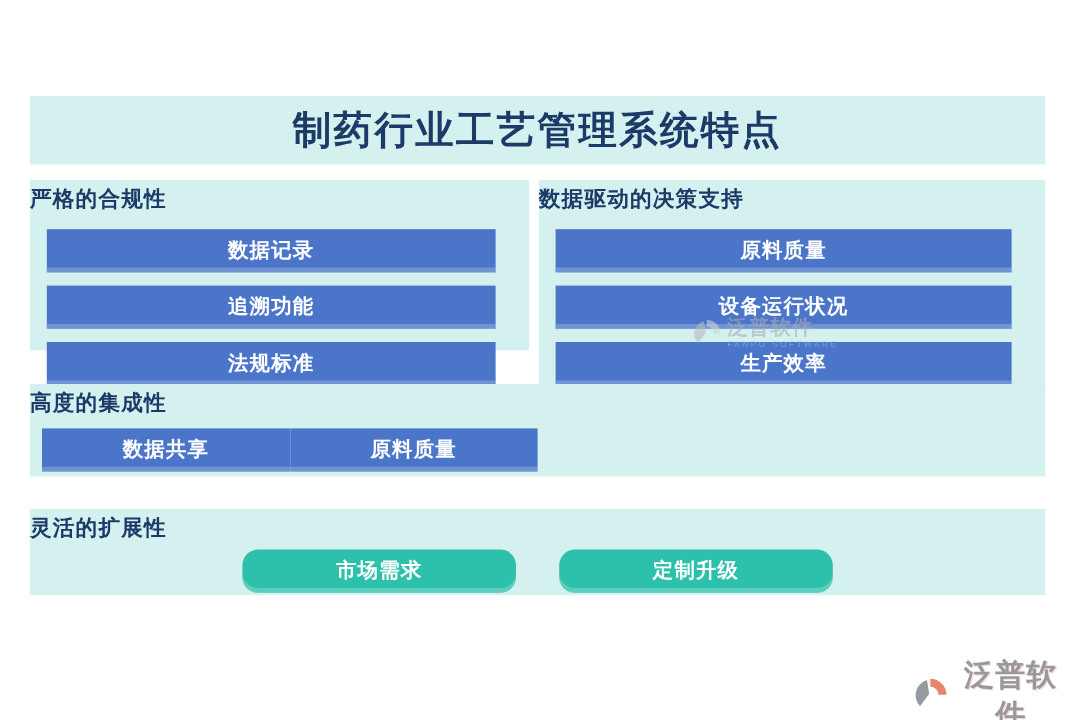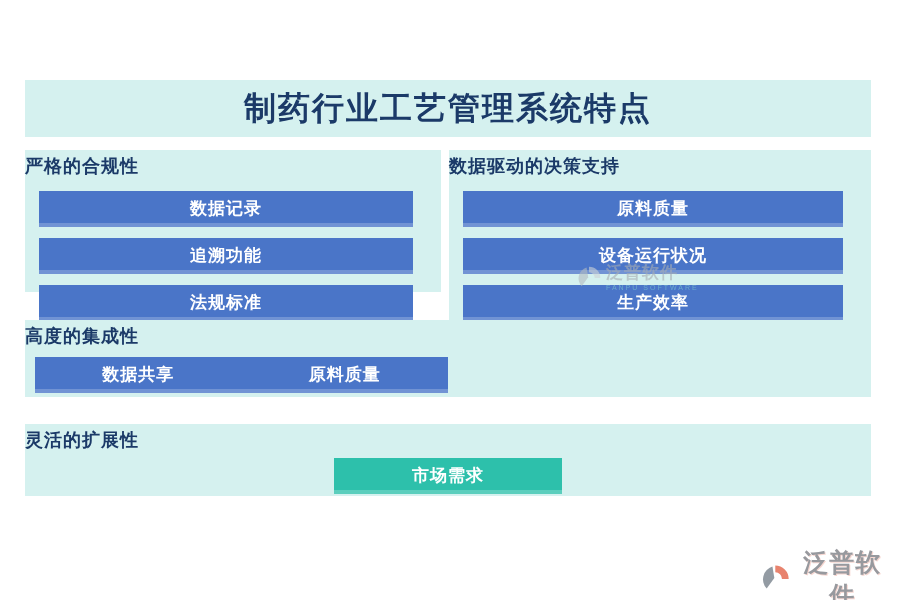--- a/index.html
+++ b/index.html
@@ -33,21 +33,21 @@
   #panel-integration  { left:25px;  top:320px; width:846px; height:77px;  }
   #panel-extensibility{ left:25px;  top:424px; width:846px; height:72px;  }
 
   .btn {
     background:#4a75c8; color:#ffffff;
     font-weight:bold; font-size:17px; letter-spacing:1px;
     height:36px; line-height:36px; text-align:center;
     box-shadow: inset 0 -4px 0 rgba(255,255,255,0.22);
     cursor:pointer; white-space:nowrap; overflow:hidden;
   }
-  .btn.teal { background:#2dc0ab; }
+  .btn.teal { background:#2dc0ab;border-radius:13px; }
 
   .grid-2 {
     display:grid; grid-template-columns:1fr;
     column-gap:32px; row-gap:11px;
     padding:13px 28px 0 14px;
   }
   .grid-4 {
     display:grid; grid-template-columns:repeat(4,1fr);
     padding:9px 10px 0 10px;
   }
@@ -109,20 +109,21 @@
     <div class="grid-4">
       <div class="btn">数据共享</div>
       <div class="btn">原料质量</div>
     </div>
   </section>
 
   <section class="panel" id="panel-extensibility">
     <div class="panel-header">灵活的扩展性</div>
     <div class="row-2">
       <div class="btn teal">市场需求</div>
+      <div class="btn teal">定制升级</div>
     </div>
   </section>
 
   <div class="watermark">
     <svg width="26" height="26" viewBox="0 0 32 32">
       <path d="M13 3 A 14 14 0 0 0 7 26 L 15 15 Z" fill="#b3bbc1"></path>
       <path d="M16 2 A 14 14 0 0 1 30 16 L 23 16 A 7 7 0 0 0 16 9 Z" fill="#ced4d8"></path>
     </svg>
     <div class="wm-text">
       <span class="wm-cn">泛普软件</span>

